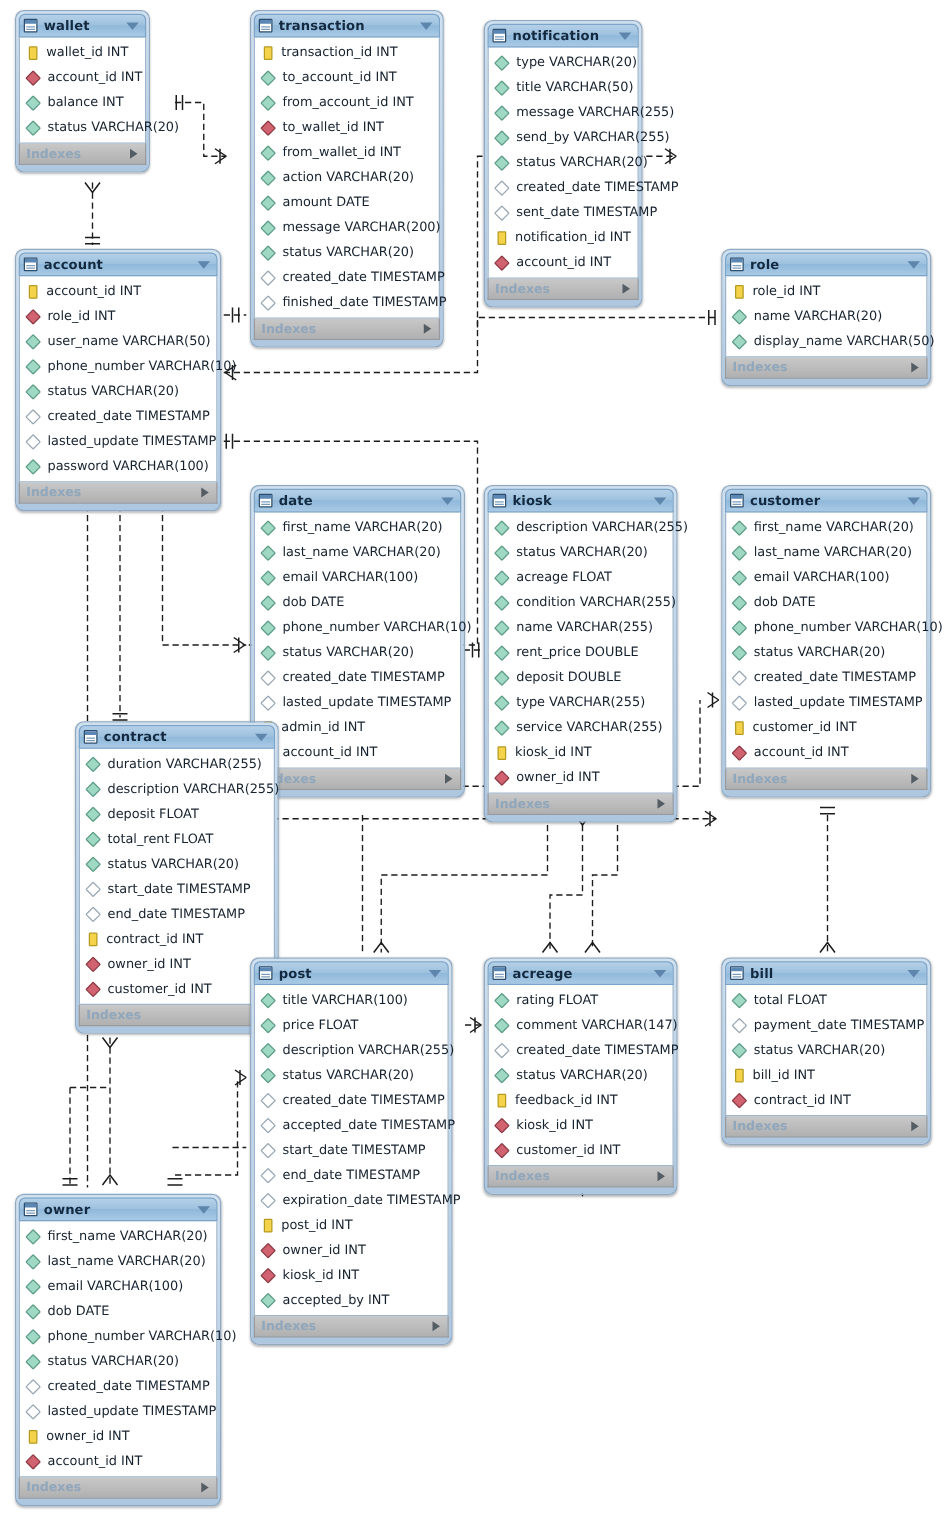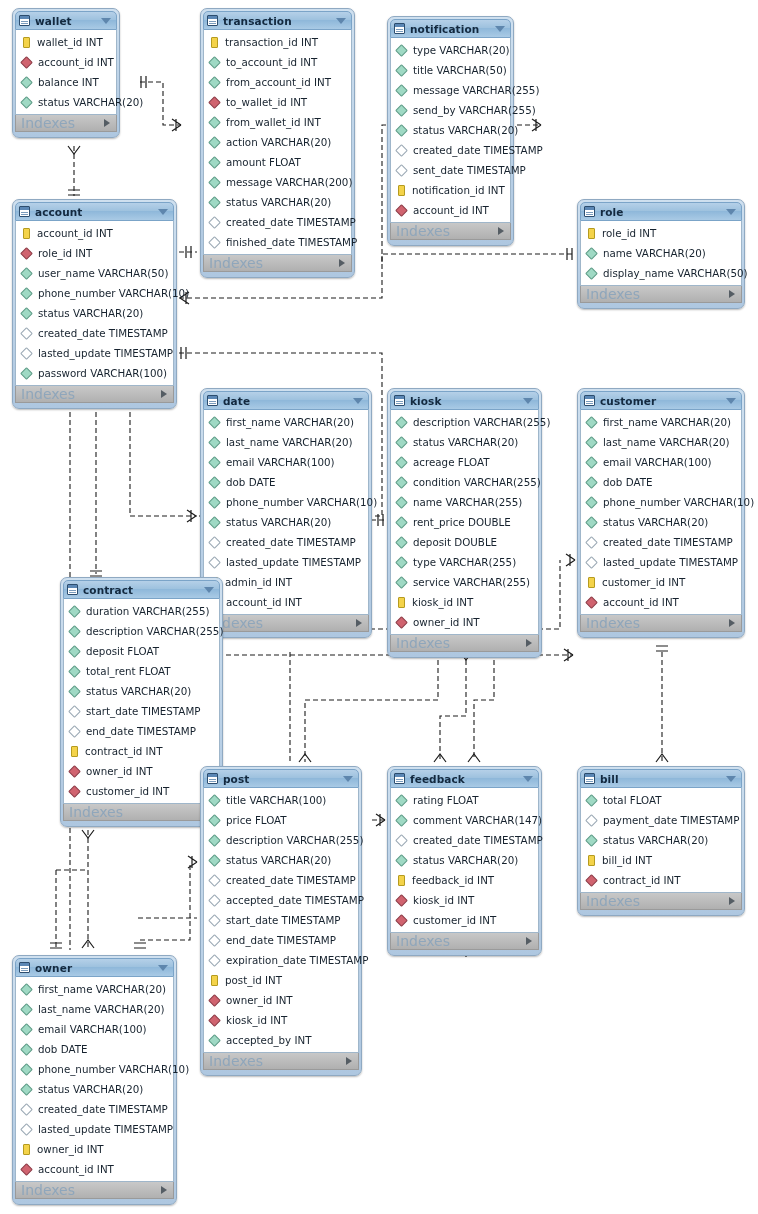--- a/index.html
+++ b/index.html
@@ -90,21 +90,21 @@
     border-radius:1px;
   }
   .tbl-ftr{
     height:17px;margin-top:0px;
     background:linear-gradient(to bottom,#c8c8c8 0%,#bcbcbc 50%,#b0b0b0 100%);
     border:1px solid #9a9a9a;border-top:none;
     box-sizing:border-box;
     display:flex;align-items:center;
     padding-left:5px;position:relative;
   }
-  .ftr-label{font-size:14px;color:#8fa6bb;font-weight:normal;}
+  .ftr-label{font-size:10px;color:#8fa6bb;font-weight:bold;}
   .ftr-caret{
     position:absolute;right:6px;top:4px;
     width:0;height:0;border-top:4.5px solid transparent;border-bottom:4.5px solid transparent;
     border-left:6px solid #555d64;
   }
 </style>
 </head>
 <body>
 
 <div id="canvas">
@@ -278,21 +278,21 @@
           <div class="col">
             <span class="ci nn"></span>
             <span>from_wallet_id INT</span>
           </div>
           <div class="col">
             <span class="ci nn"></span>
             <span>action VARCHAR(20)</span>
           </div>
           <div class="col">
             <span class="ci nn"></span>
-            <span>amount FLOAT</span>
+            <span>amount DATE</span>
           </div>
           <div class="col">
             <span class="ci nn"></span>
             <span>message VARCHAR(200)</span>
           </div>
           <div class="col">
             <span class="ci nn"></span>
             <span>status VARCHAR(20)</span>
           </div>
           <div class="col">
@@ -705,21 +705,21 @@
           </div>
         </div>
         <div class="tbl-ftr">
           <span class="ftr-label">Indexes</span>
           <span class="ftr-caret"></span>
         </div>
       </div>
       <div class="tbl" style="left: 387px; top: 766px; width: 155px;">
         <div class="tbl-hdr">
           <span class="hdr-ico"></span>
-          <span class="tbl-name">feedback</span>
+          <span class="tbl-name">acreage</span>
           <span class="hdr-caret"></span>
         </div>
         <div class="tbl-body">
           <div class="col">
             <span class="ci nn"></span>
             <span>rating FLOAT</span>
           </div>
           <div class="col">
             <span class="ci nn"></span>
             <span>comment VARCHAR(147)</span>

